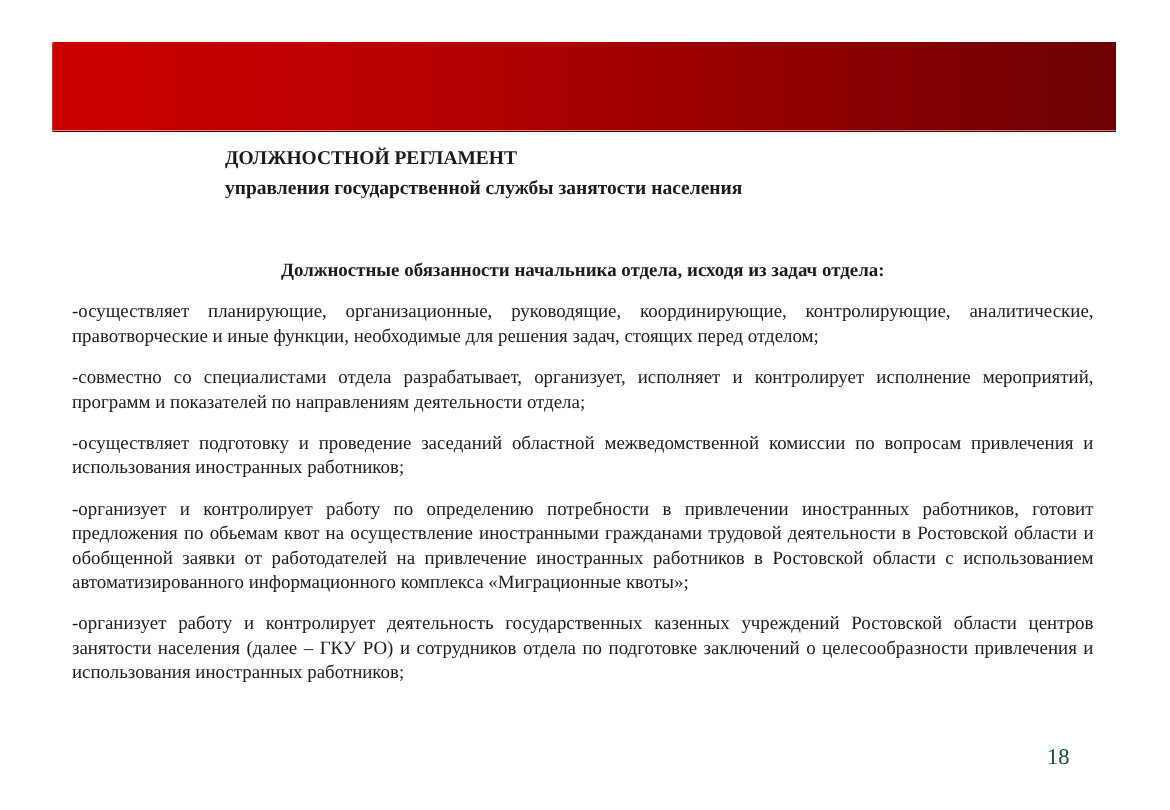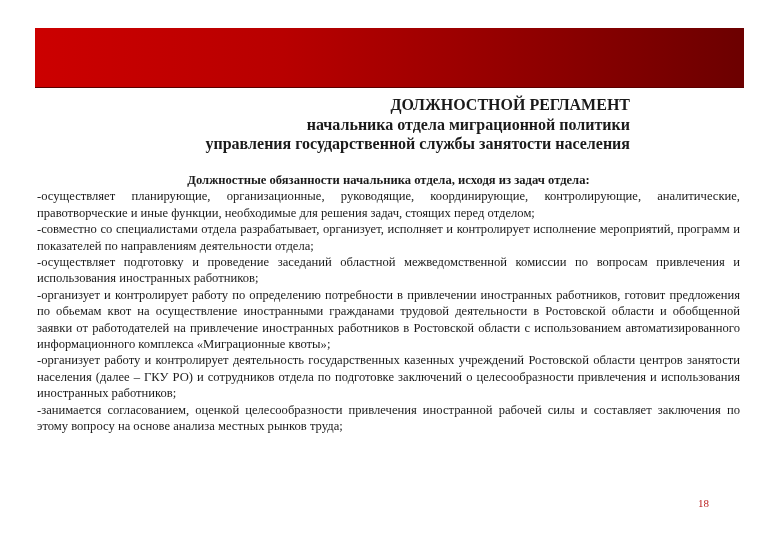--- a/index.html
+++ b/index.html
@@ -6,48 +6,46 @@
     body {
       width: 780px; height: 540px; background: #ffffff; position: relative; overflow: hidden;
       font-family: "Liberation Serif", "DejaVu Serif", serif; color: #1a1a1a;
     }
     .banner {
       position: absolute; left: 35px; top: 28px; width: 709px; height: 59px;
       background: linear-gradient(to right, #cc0000 0%, #b80000 35%, #9c0000 60%, #7e0000 85%, #6c0000 100%);
       box-shadow: 0 1px 0 #5a0000;
     }
     .title-block {
-      position: absolute; left: 150px; top: 95px; width: 480px; text-align: right;
-      font-weight: bold; font-size: 16px; line-height: 19.5px;
+      position: absolute; left: 150px; top: 95px; width: 480px; text-align: left;
+      font-weight: bold; font-size: 13px; line-height: 19.5px;
     }
     .title-block div { white-space: nowrap; }
     .body-text {
       position: absolute; left: 37px; top: 172px; width: 703px;
       font-size: 12.6px; line-height: 16.4px; text-align: justify;
     }
     .body-text .heading { font-weight: bold; text-align: center; }
-    .body-text p { margin: 0; text-align: justify; text-align-last: left; }
+    .body-text p { margin: 11px; text-align: justify; text-align-last: left; }
     .page-number {
-      position: absolute; left: 698px; top: 497px; font-size: 11px; color: #b91c1c;
+      position: absolute; left: 698px; top: 497px; font-size: 15px; color: #14532d;
     }
   </style>
 </head>
 <body>
 
 <div class="banner"></div>
 
 <div class="title-block">
   <div>ДОЛЖНОСТНОЙ РЕГЛАМЕНТ</div>
-  <div>начальника отдела миграционной политики</div>
   <div>управления государственной службы занятости населения</div>
 </div>
 
 <div class="body-text">
   <div class="heading">Должностные обязанности начальника отдела, исходя из задач отдела:</div>
   <p>-осуществляет планирующие, организационные, руководящие, координирующие, контролирующие, аналитические, правотворческие и иные функции, необходимые для решения задач, стоящих перед отделом;</p>
   <p>-совместно со специалистами отдела разрабатывает, организует, исполняет и контролирует исполнение мероприятий, программ и показателей по направлениям деятельности отдела;</p>
   <p>-осуществляет подготовку и проведение заседаний областной межведомственной комиссии по вопросам привлечения и использования иностранных работников;</p>
   <p>-организует и контролирует работу по определению потребности в привлечении иностранных работников, готовит предложения по обьемам квот на осуществление иностранными гражданами трудовой деятельности в Ростовской области и обобщенной заявки от работодателей на привлечение иностранных работников в Ростовской области с использованием автоматизированного информационного комплекса «Миграционные квоты»;</p>
   <p>-организует работу и контролирует деятельность государственных казенных учреждений Ростовской области центров занятости населения (далее – ГКУ РО) и сотрудников отдела по подготовке заключений о целесообразности привлечения и использования иностранных работников;</p>
-  <p>-занимается согласованием, оценкой целесообразности привлечения иностранной рабочей силы и составляет заключения по этому вопросу на основе анализа местных рынков труда;</p>
 </div>
 
 <div class="page-number">18</div>
 
 </body></html>

